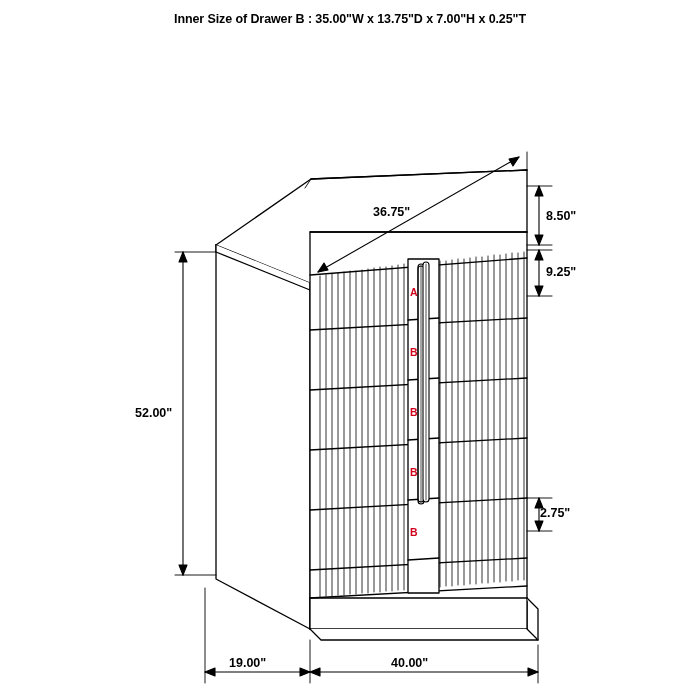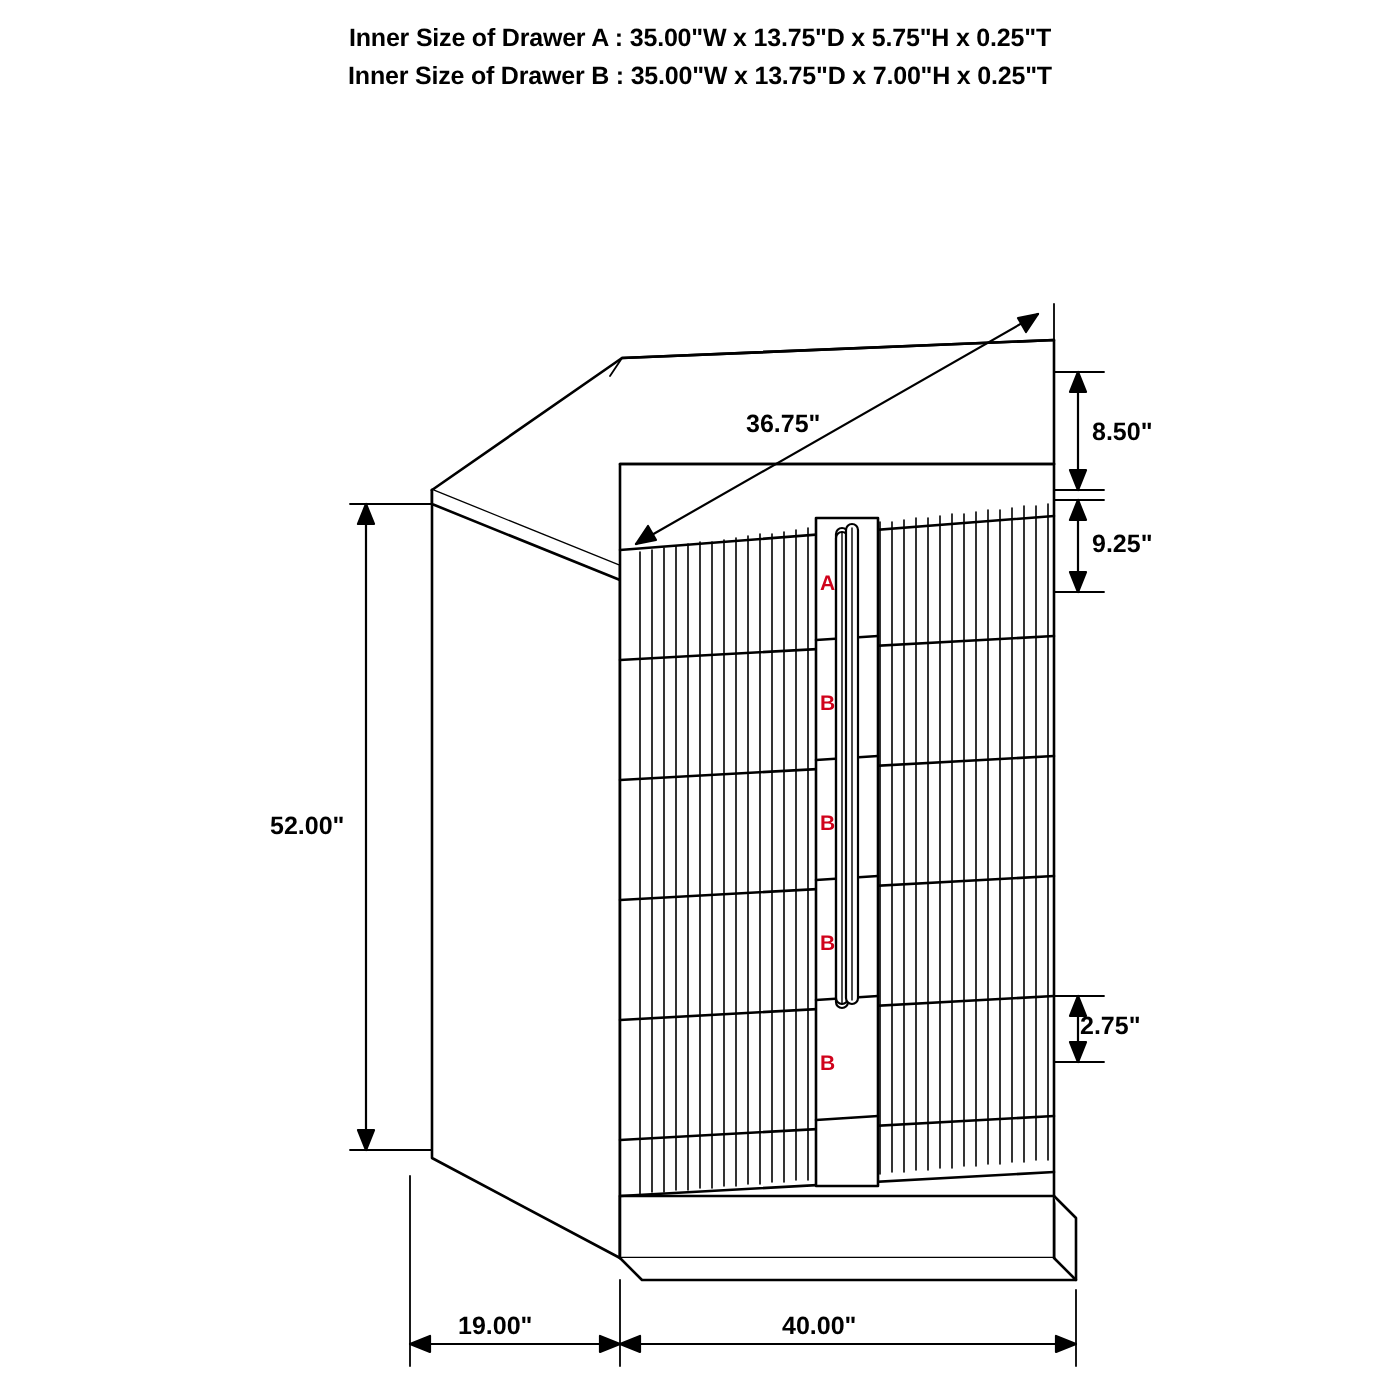--- a/index.html
+++ b/index.html
@@ -53,21 +53,20 @@
     font-weight: bold;
     color: #d0021b;
   }
 </style>
 </head>
 <body>
 
 <div id="stage">
 
   <div class="header">
-    <div>Inner Size of Drawer A : 35.00"W x 13.75"D x 5.75"H x 0.25"T</div>
     <div>Inner Size of Drawer B : 35.00"W x 13.75"D x 7.00"H x 0.25"T</div>
   </div>
 
   <svg class="diagram" viewBox="0 0 700 700">
     <g fill="none" stroke="#000000" stroke-width="1.3" stroke-linejoin="round" stroke-linecap="round">
 
       <g>
         <path d="M216,245 L216,579 L310,629 L310,283" fill="#ffffff" stroke="#000000"></path>
 
         <path d="M216,245 L310,283" stroke="#000000"></path>

